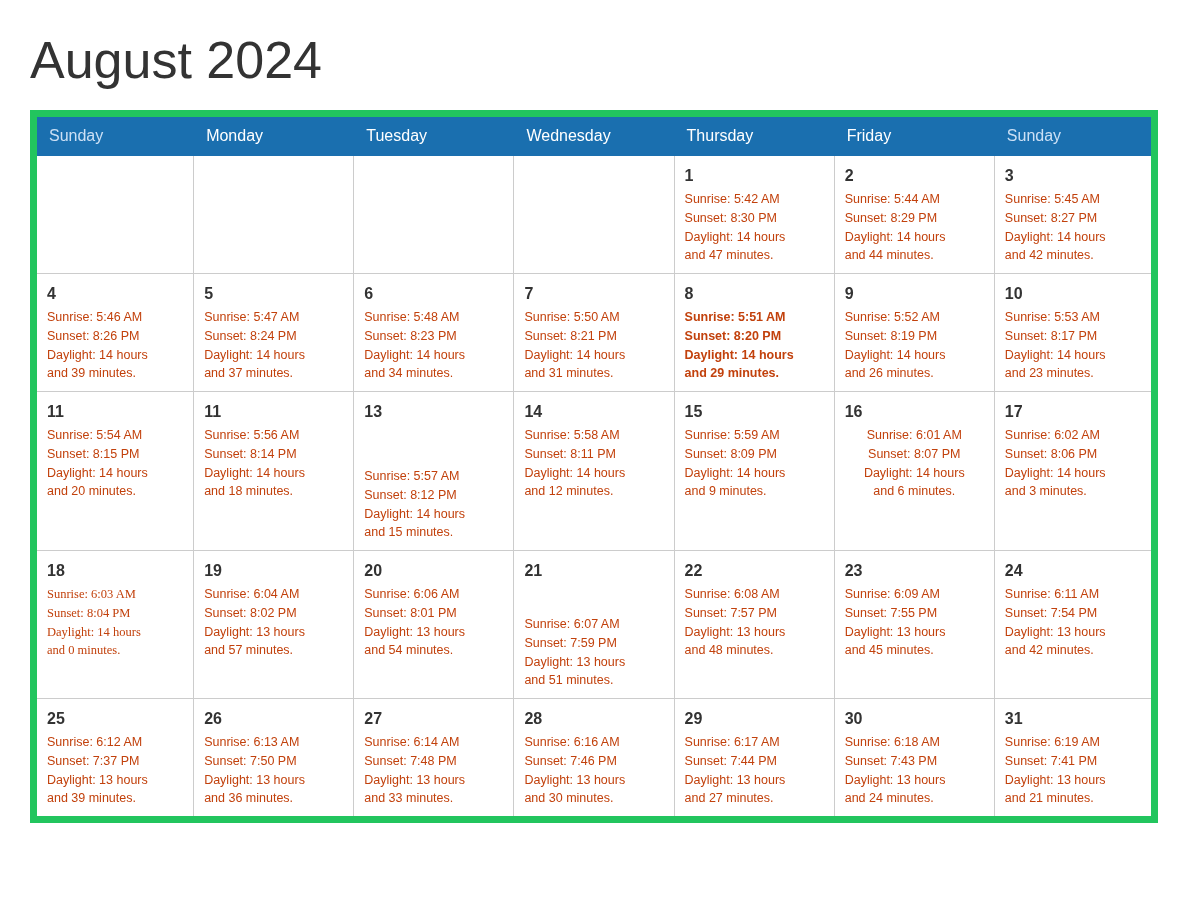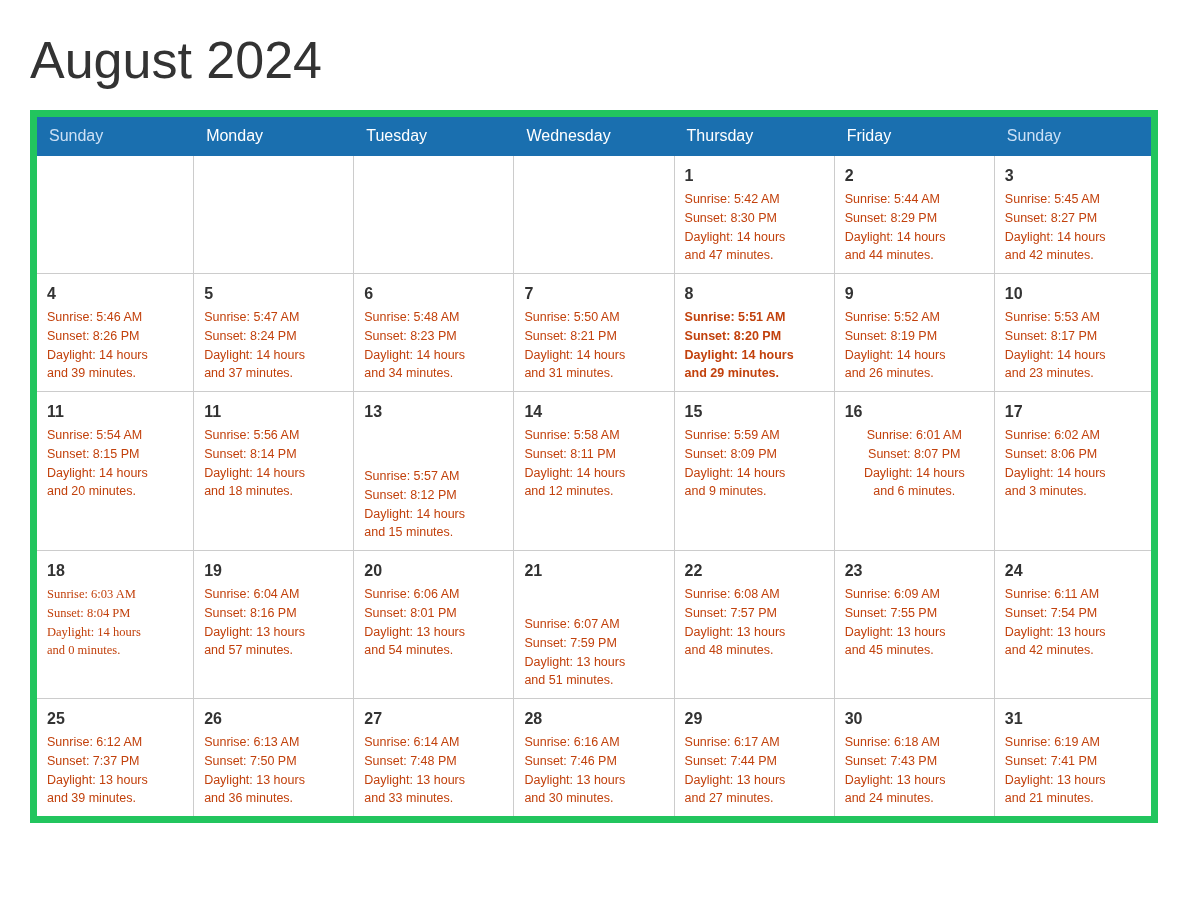--- a/index.html
+++ b/index.html
@@ -240,21 +240,21 @@
         <td>
           <span class="day-number">18</span>
           <div class="day-info" style="white-space: pre-line; font-family: Liberation Serif, serif;">Sunrise: 6:03 AM
 Sunset: 8:04 PM
 Daylight: 14 hours
 and 0 minutes.</div>
         </td>
         <td>
           <span class="day-number">19</span>
           <div class="day-info" style="white-space: pre-line;">Sunrise: 6:04 AM
-Sunset: 8:16 PM
+Sunset: 8:02 PM
 Daylight: 13 hours
 and 57 minutes.</div>
         </td>
         <td>
           <span class="day-number">20</span>
           <div class="day-info" style="white-space: pre-line;">Sunrise: 6:06 AM
 Sunset: 8:01 PM
 Daylight: 13 hours
 and 54 minutes.</div>
         </td>

